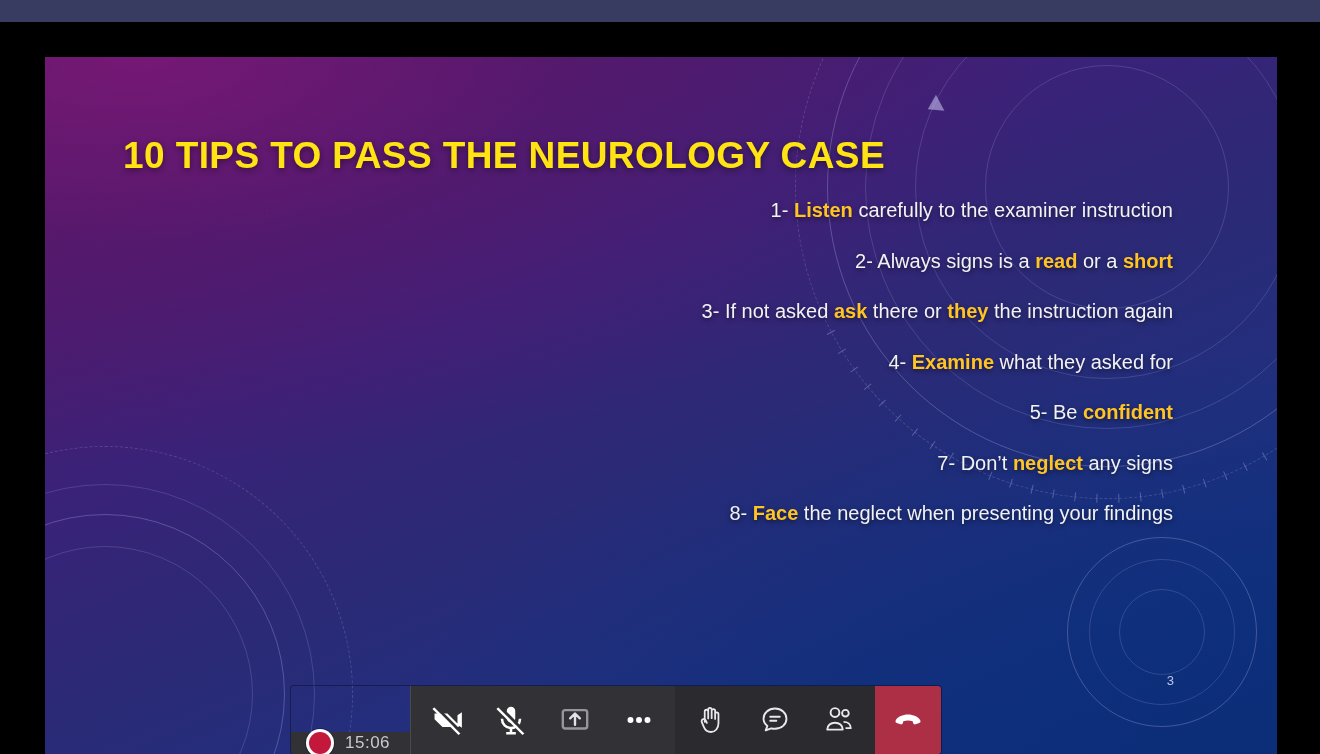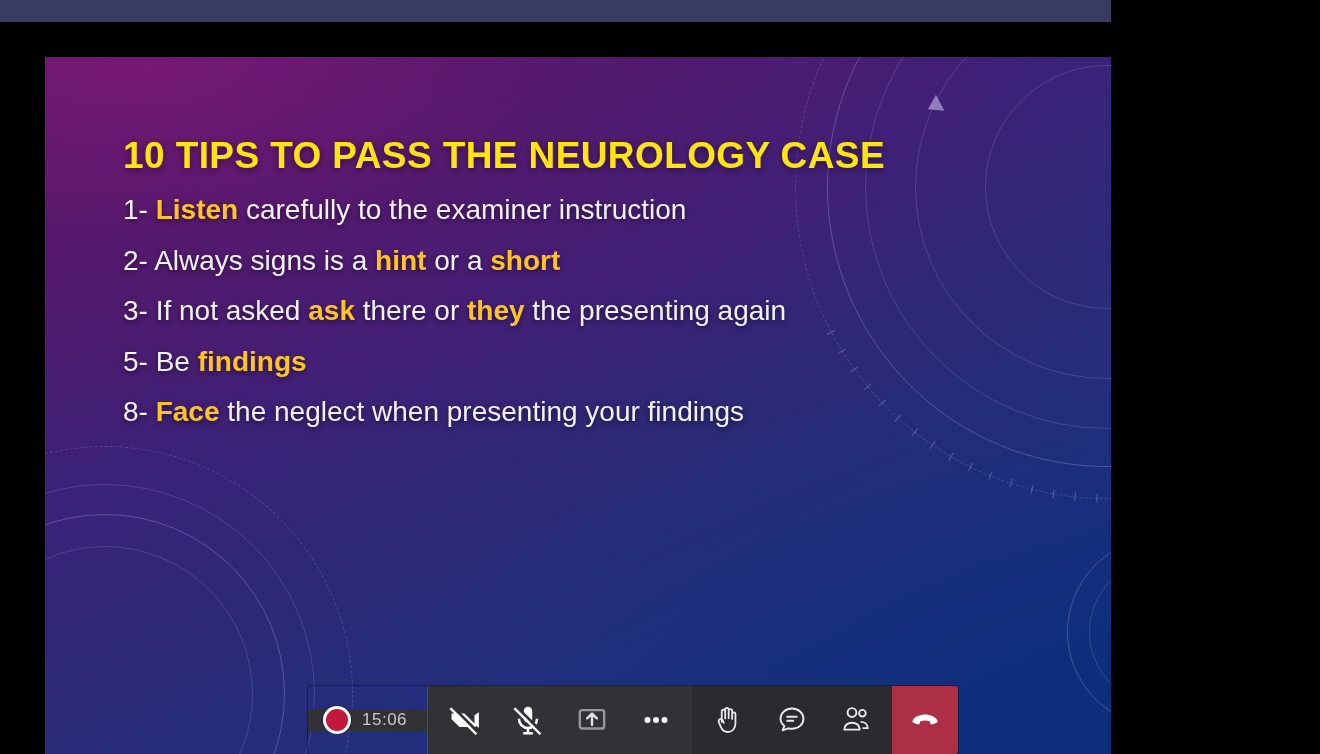--- a/index.html
+++ b/index.html
@@ -1,18 +1,18 @@
 <!DOCTYPE html>
 <html><head>
 <meta charset="utf-8">
 <style>
   html,body{margin:0;padding:0;background:#000;}
   body{width:1320px;height:754px;overflow:hidden;font-family:"Liberation Sans",sans-serif;}
 
-  #stage{position:relative;width:1111px;height:754px;background:#000;overflow:hidden;}
+  #stage{position:relative;width:1320px;height:754px;background:#000;overflow:hidden;}
 
   
   .topstrip{position:absolute;left:0;top:0;width:1320px;height:22px;background:#383c60;}
   .topstrip .ghost{position:absolute;top:-9px;left:0;width:100%;text-align:center;
     font-size:13px;color:#4a4f74;letter-spacing:2px;white-space:nowrap;overflow:hidden;}
 
   
   .slide{position:absolute;left:45px;top:57px;width:1232px;height:697px;overflow:hidden;
     background:
       radial-gradient(120% 95% at 8% 0%, rgba(122,24,120,.85) 0%, rgba(97,22,110,.45) 28%, rgba(0,0,0,0) 62%),
@@ -49,29 +49,29 @@
 
   .arrowmark{position:absolute;width:0;height:0;
     border-left:9px solid transparent;border-right:9px solid transparent;
     border-bottom:14px solid rgba(205,200,245,.55);}
 
   
   .slide-title{position:absolute;left:78px;top:53px;font-size:37px;letter-spacing:.4px;
     color:#ffe312;text-shadow:0 2px 6px rgba(0,0,0,.45);white-space:nowrap;}
 
   .bullets{position:absolute;left:78px;top:128px;width:1050px;}
-  .bullet{font-size:28px;line-height:50.5px;color:#f2f2f5;
-    text-shadow:0 2px 5px rgba(0,0,0,.5);white-space:nowrap;}
+  .bullet{font-size:20px;line-height:50.5px;color:#f2f2f5;
+    text-shadow:0 2px 5px rgba(0,0,0,.5);white-space:nowrap;text-align:right;}
   .bullet b{color:#ffc423;font-weight:bold;}
 
   .slide-num{position:absolute;right:103px;bottom:66px;font-size:13px;color:#b9c6e6;}
 
   
-  .callbar{position:absolute;left:291px;top:686px;height:68px;display:flex;align-items:center;
-    border-radius:3px;overflow:hidden;box-shadow:0 0 0 1px rgba(0,0,0,.35);margin-left:17px;}
+  .callbar{position:absolute;left:291px;top:686px;height:68px;display:flex;align-items:flex-end;
+    border-radius:3px;overflow:hidden;box-shadow:0 0 0 1px rgba(0,0,0,.35);}
   .seg{display:flex;align-items:center;}
   .seg-a{background:#323135;padding:0 6px 0 18px;}
   .seg-b{background:#323135;padding:0 4px;border-left:1px solid #4a4a4e;}
   .seg-c{background:#2b2a2f;padding:0 4px;}
   .btn{width:64px;height:68px;display:flex;align-items:center;justify-content:center;
     background:transparent;border:0;cursor:pointer;}
   .rec{display:flex;align-items:center;gap:14px;padding-right:14px;}
   .rec-dot{width:22px;height:22px;border-radius:50%;background:#c4173c;
     box-shadow:0 0 0 3px #fff, 0 0 0 4px rgba(0,0,0,.25);}
   .rec-time{font-size:17px;color:#c9c9cc;letter-spacing:.5px;}
@@ -136,23 +136,25 @@
       <div class="ring" style="left:30px; top:30px; right:30px; bottom:30px;"></div>
       <div class="ring thin" style="left:62px; top:62px; right:62px; bottom:62px;"></div>
       <div class="ring thin" style="left:0;    top:0;    right:0;    bottom:0;"></div>
       <div class="ring dash" style="left:-38px;top:-38px;right:-38px;bottom:-38px;"></div>
     </div>
 
     <h1 class="slide-title">10 TIPS TO PASS THE NEUROLOGY CASE</h1>
 
     <div class="bullets">
         <div class="bullet"><span>1- </span><b>Listen</b><span> carefully to the examiner instruction</span></div>
-        <div class="bullet"><span>2- </span><span>Always signs is a </span><b>hint</b><span> or a </span><b>short</b></div>
-        <div class="bullet"><span>3- </span><span>If not asked </span><b>ask</b><span> there or </span><b>they</b><span> the presenting again</span></div>
-        <div class="bullet"><span>5- </span><span>Be </span><b>findings</b></div>
+        <div class="bullet"><span>2- </span><span>Always signs is a </span><b>read</b><span> or a </span><b>short</b></div>
+        <div class="bullet"><span>3- </span><span>If not asked </span><b>ask</b><span> there or </span><b>they</b><span> the instruction again</span></div>
+        <div class="bullet"><span>4- </span><b>Examine</b><span> what they asked for</span></div>
+        <div class="bullet"><span>5- </span><span>Be </span><b>confident</b></div>
+        <div class="bullet"><span>7- </span><span>Don’t </span><b>neglect</b><span> any signs</span></div>
         <div class="bullet"><span>8- </span><b>Face</b><span> the neglect when presenting your findings</span></div>
       </div>
 
     <div class="slide-num">3</div>
   </div>
 
   <div class="callbar">
 
     <div class="seg seg-a">
       <div class="rec">

